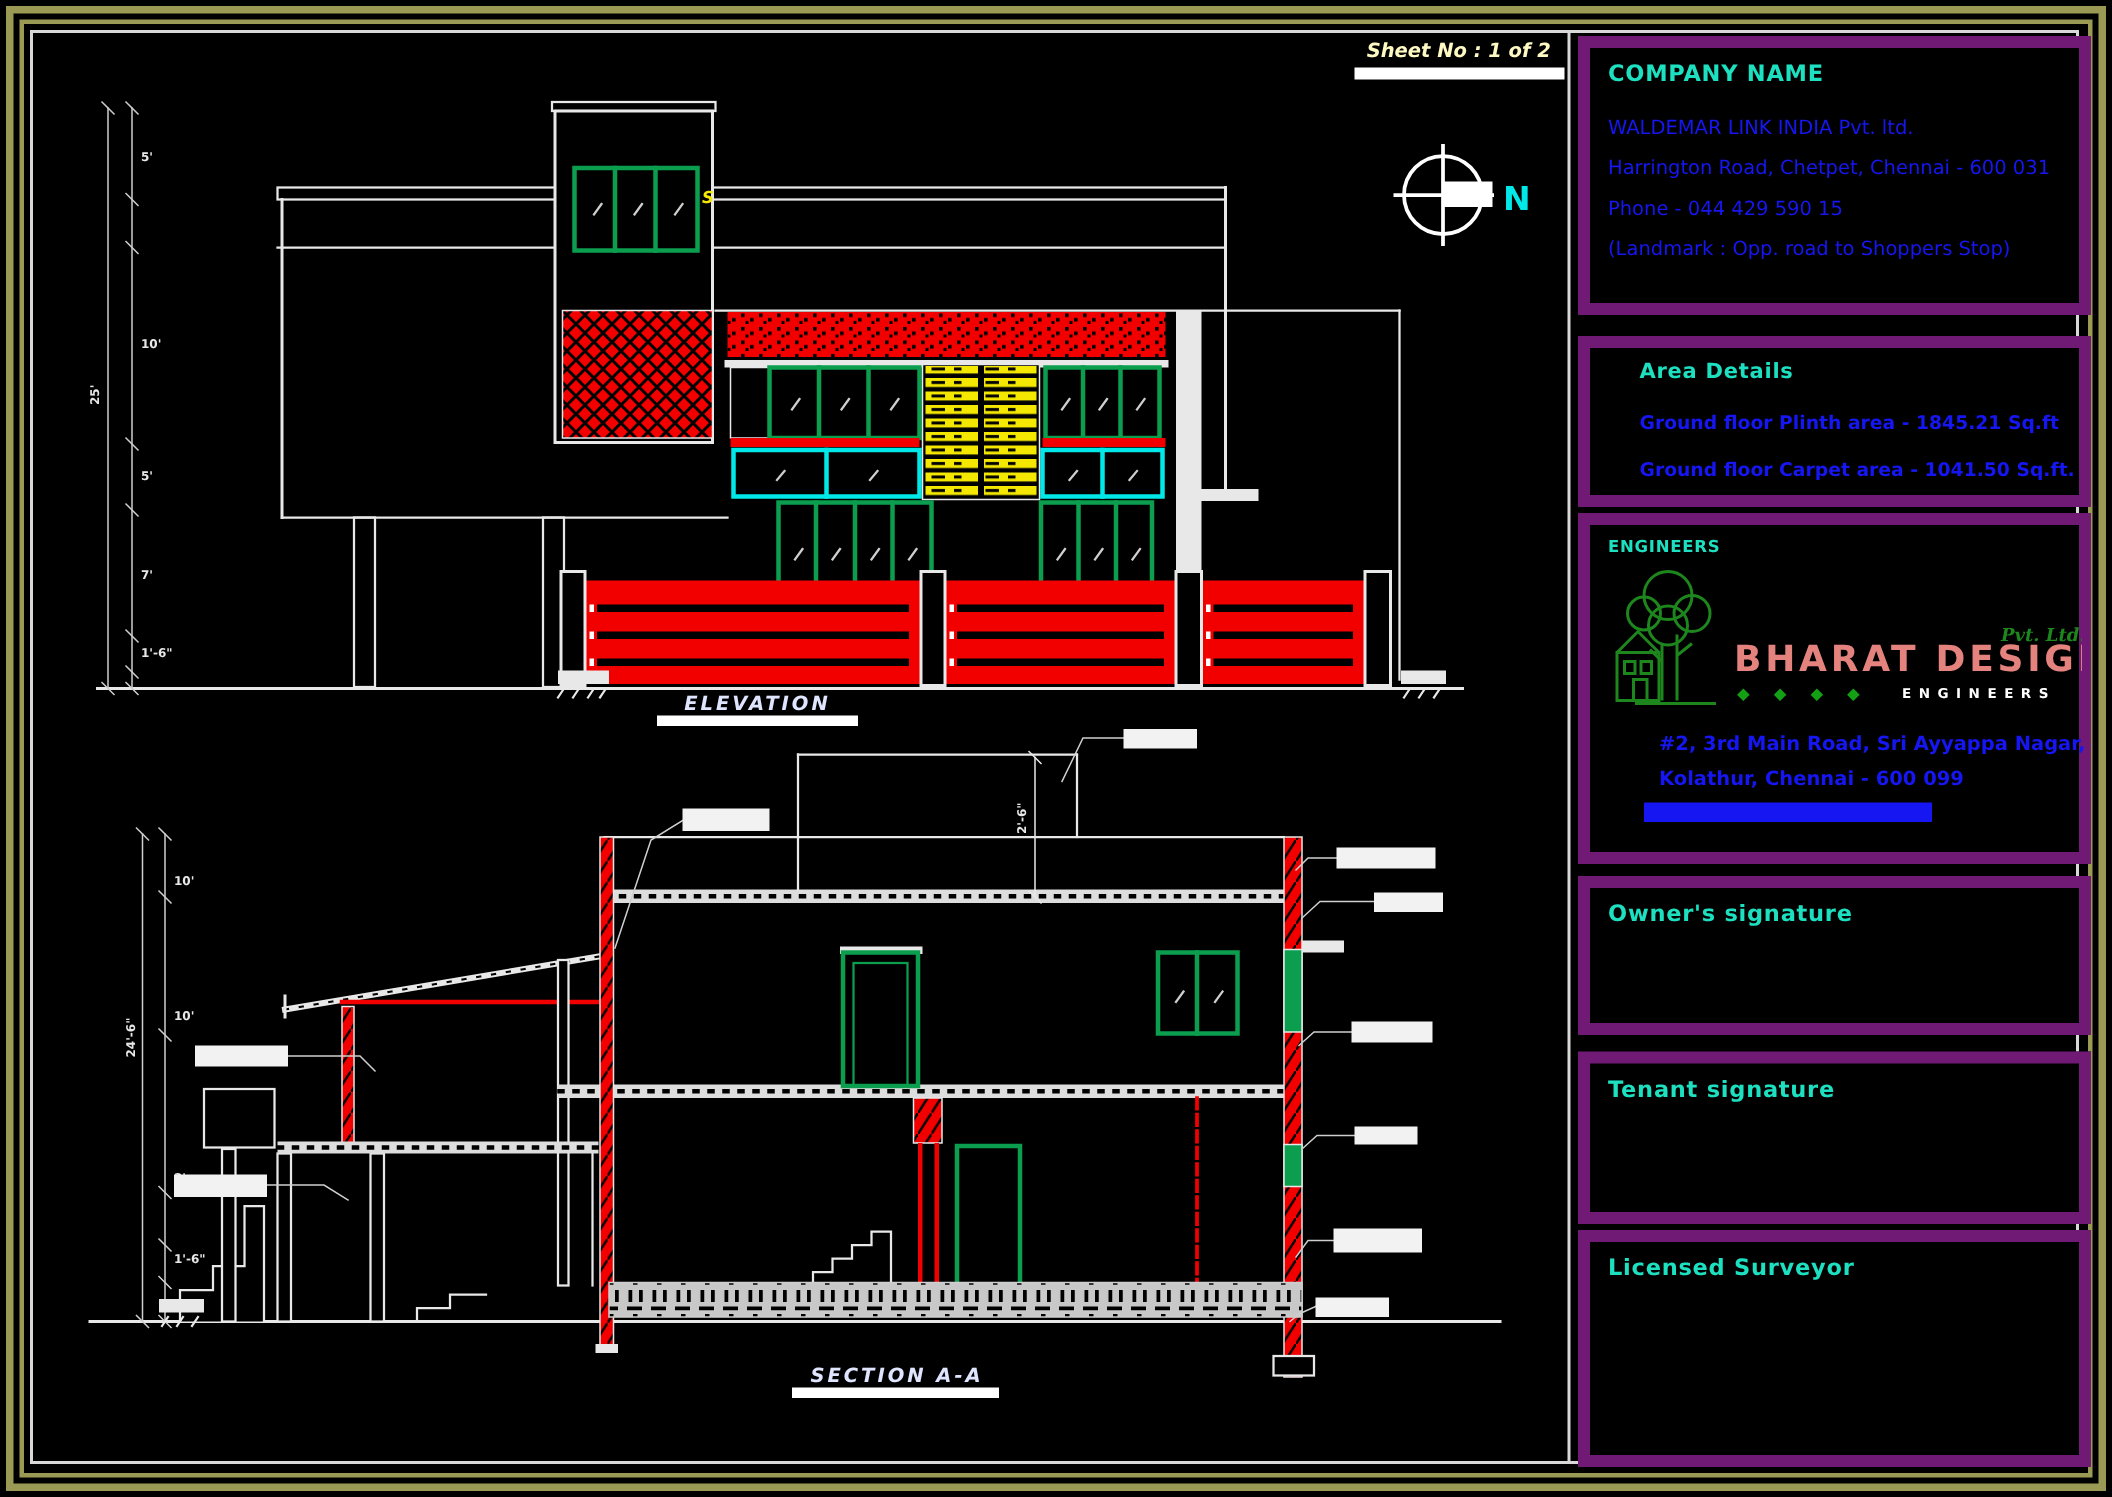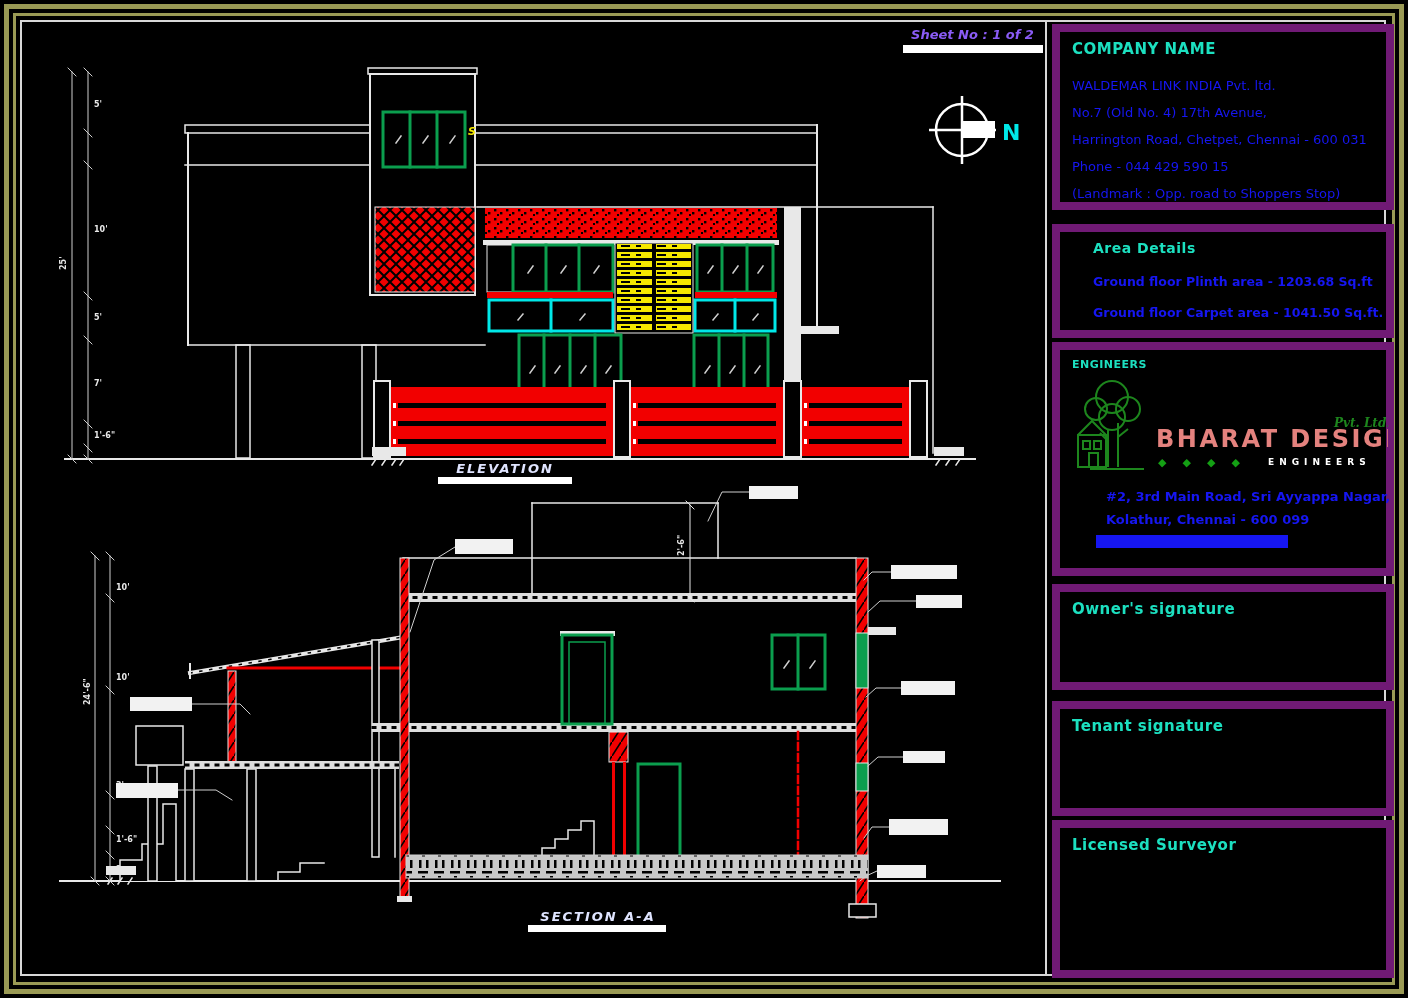--- a/index.html
+++ b/index.html
@@ -16,21 +16,21 @@
   .panel-heading{color:#1ce0c0;font-weight:bold;font-size:15px;letter-spacing:.5px;}
   .panel-heading.small{font-size:11px;}
   .blue-line{color:#1616f2;font-weight:normal;font-size:13px;line-height:27px;white-space:nowrap;}
   .area-line{color:#1616f2;font-weight:bold;font-size:12.5px;line-height:31px;white-space:nowrap;}
   .addr-line{color:#1616f2;font-weight:bold;font-size:13px;line-height:23px;
              padding-left:34px;white-space:nowrap;}
   .company-lines{margin-top:14px;}
   .area-lines{margin-top:10px;}
   .blue-bar{width:192px;height:13px;background:#1616f2;margin:4px 0 0 24px;}
   .sheet-no{position:absolute;left:900px;top:27px;width:145px;text-align:center;
-            color:#8b5cf6;font-style:italic;font-weight:bold;font-size:13px;}
+            color:#fef9c3;font-style:italic;font-weight:bold;font-size:13px;}
   .sheet-no-underline{position:absolute;left:903px;top:45px;width:140px;height:8px;background:#fff;}
 </style>
 </head>
 <body>
 
 <div id="sheet">
 
   <div class="frame-outer"></div>
   <div class="frame-inner"></div>
   <div class="content-frame"></div>
@@ -345,31 +345,30 @@
 
       <text x="598" y="921" text-anchor="middle" fill="#dfe4ff" font-size="13" font-style="italic" font-weight="bold" letter-spacing="2">SECTION A-A</text>
       <rect x="528" y="925" width="138" height="7" fill="#ffffff"></rect>
     </g>
   </svg>
 
   <div class="panel" style="top:24px;height:186px;">
     <div class="panel-heading">COMPANY NAME</div>
     <div class="company-lines">
       <div class="blue-line">WALDEMAR LINK INDIA Pvt. ltd.</div>
-      <div class="blue-line">No.7 (Old No. 4) 17th Avenue,</div>
       <div class="blue-line">Harrington Road, Chetpet, Chennai - 600 031</div>
       <div class="blue-line">Phone - 044 429 590 15</div>
       <div class="blue-line">(Landmark : Opp. road to Shoppers Stop)</div>
     </div>
   </div>
 
   <div class="panel" style="top:224px;height:114px;padding-left:33px;">
     <div class="panel-heading" style="font-size:14px;">Area Details</div>
     <div class="area-lines">
-      <div class="area-line">Ground floor Plinth area - 1203.68 Sq.ft</div>
+      <div class="area-line">Ground floor Plinth area - 1845.21 Sq.ft</div>
       <div class="area-line">Ground floor Carpet area - 1041.50 Sq.ft.</div>
     </div>
   </div>
 
   <div class="panel" style="top:342px;height:234px;">
     <div class="panel-heading small">ENGINEERS</div>
     <svg width="316" height="110" viewBox="0 0 316 110">
       <g stroke="#1d861d" fill="none" stroke-width="2">
         <circle cx="40" cy="26" r="16"></circle>
         <circle cx="24" cy="38" r="11"></circle>

